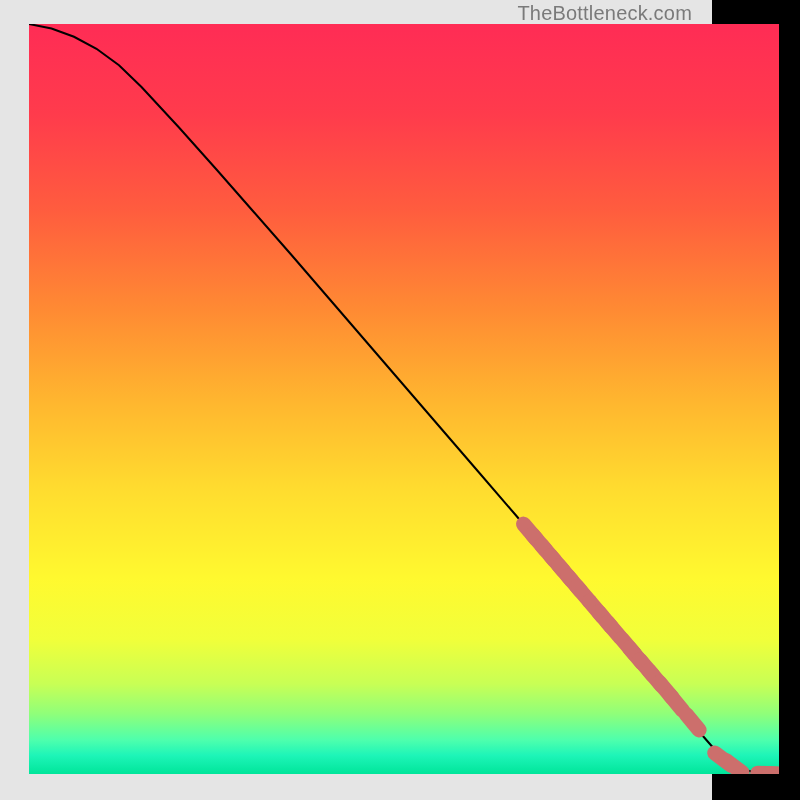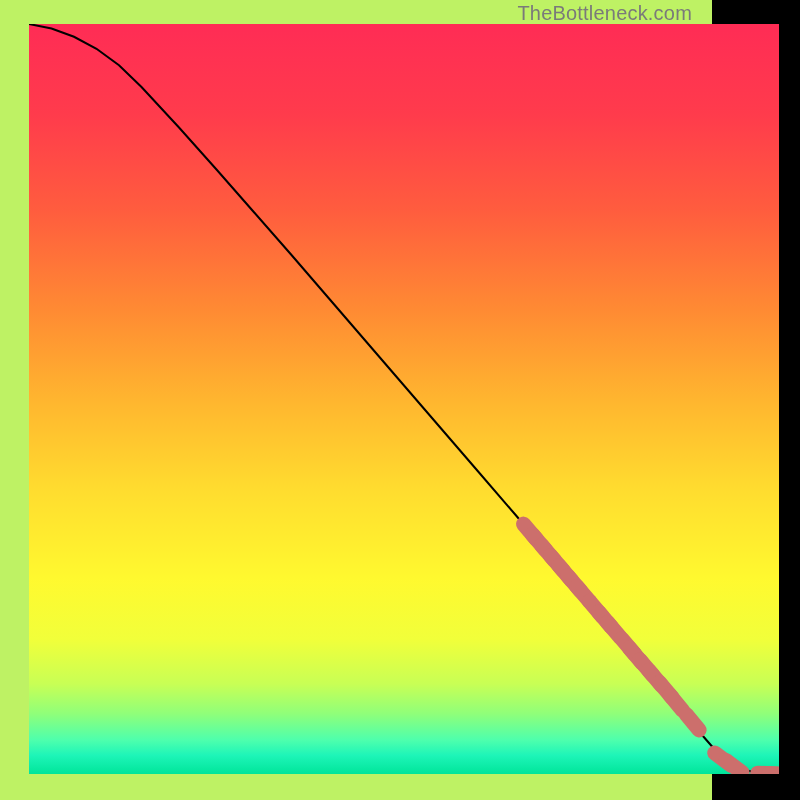--- a/index.html
+++ b/index.html
@@ -8,21 +8,21 @@
     width: 800px;
     height: 800px;
     overflow: hidden;
     background: #000;
     font-family: Arial, Helvetica, sans-serif;
   }
   .stage {
     position: relative;
     width: 712px;
     height: 800px;
-    background: #bef264;
+    background: #e5e5e5;
   }
   .plot {
     position: absolute;
     left: 29px;
     top: 24px;
     width: 750px;
     height: 750px;
     overflow: hidden;
   }
   .attribution {

